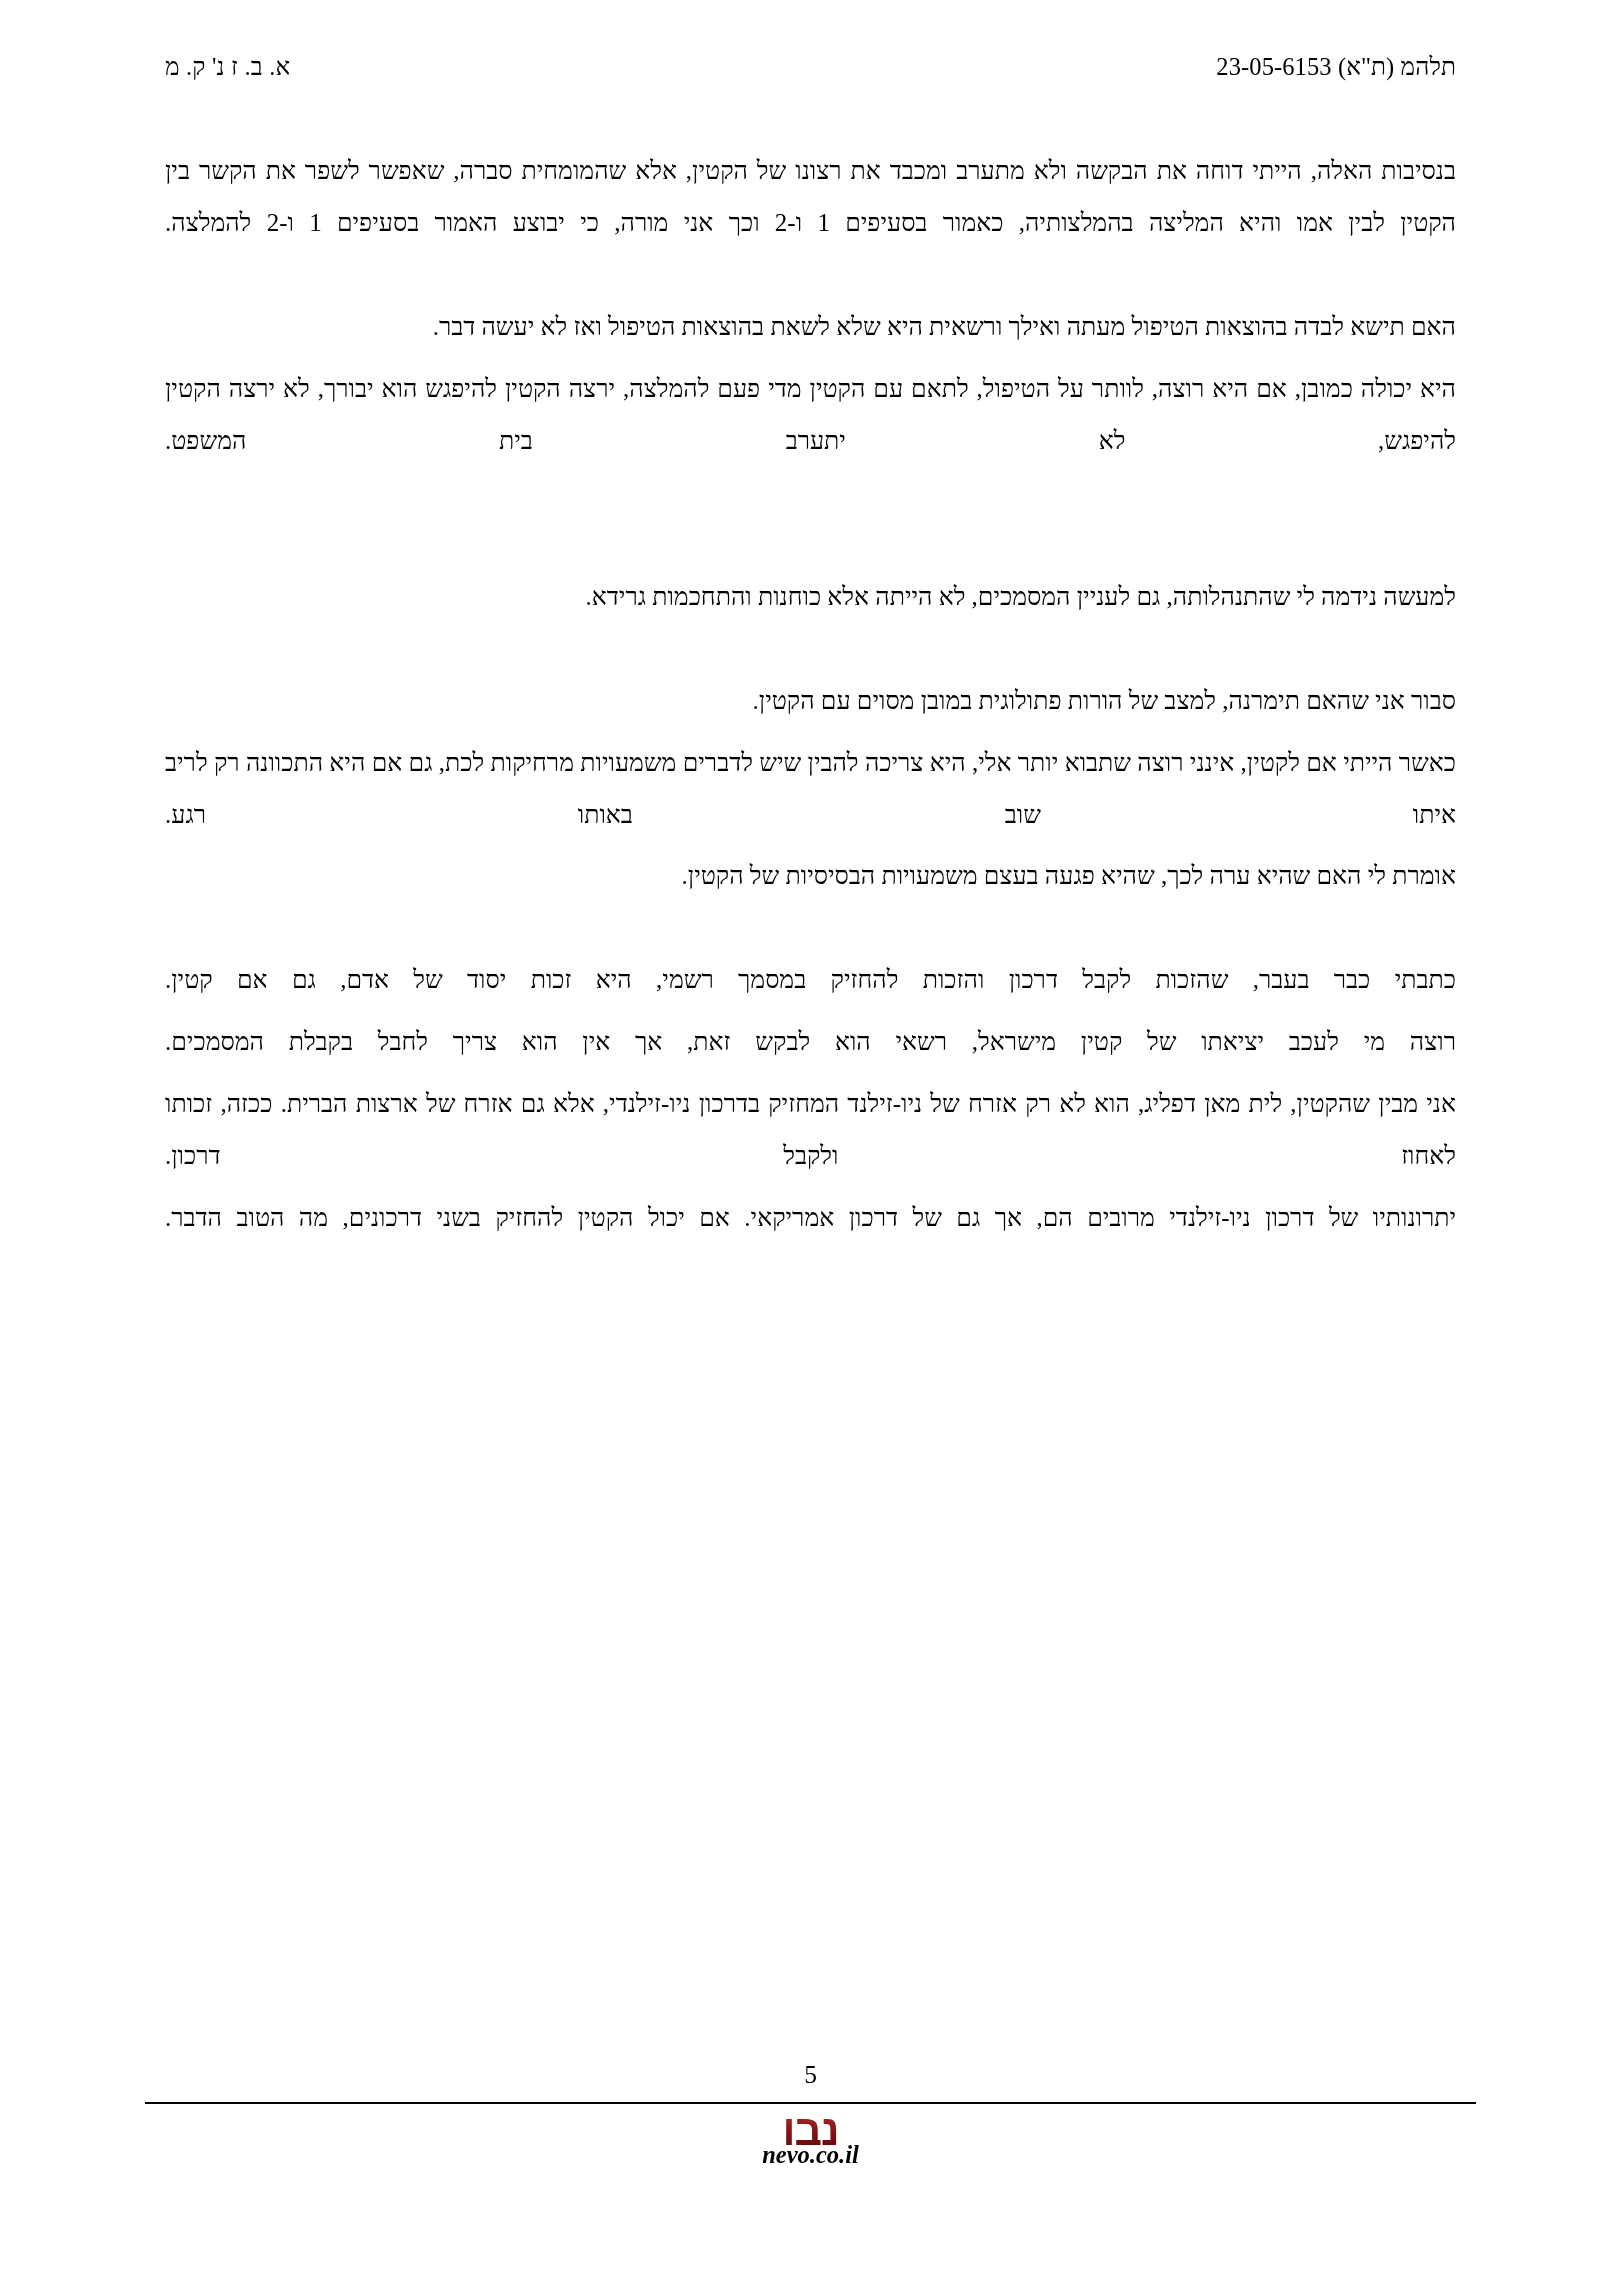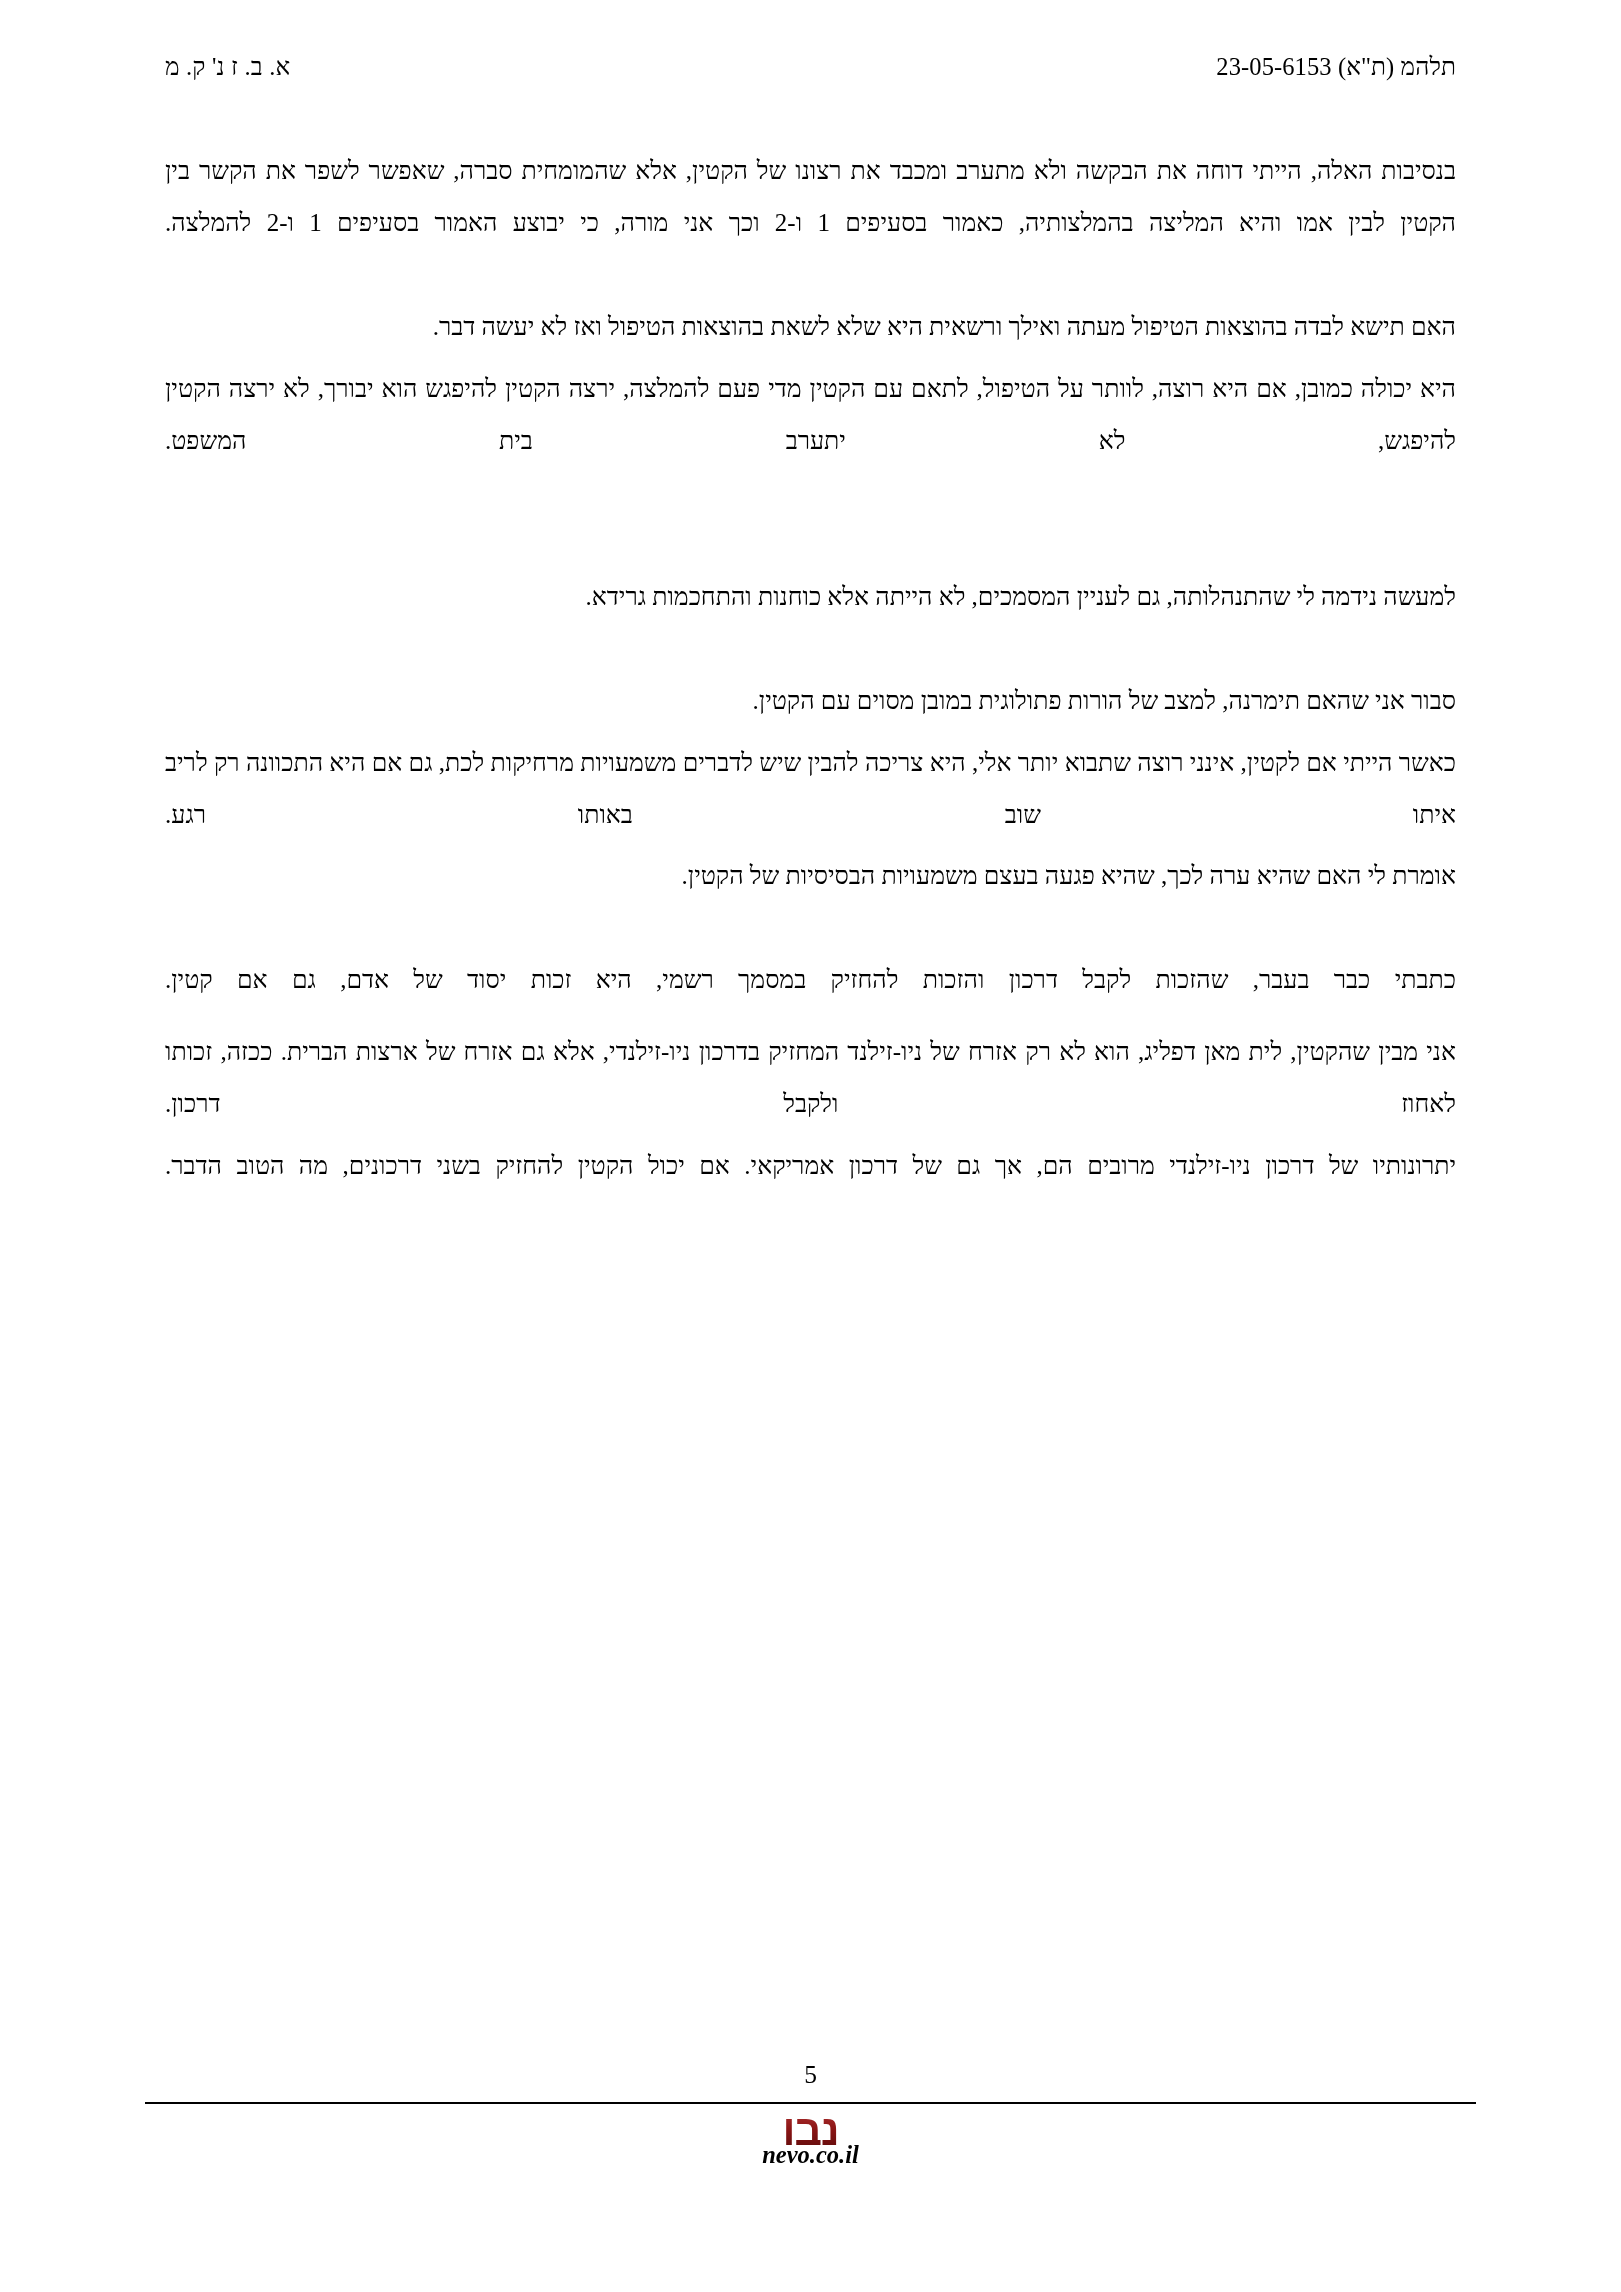--- a/index.html
+++ b/index.html
@@ -168,20 +168,21 @@
     <div class="spacer-xs"></div>
 
     <p class="para">אומרת לי האם שהיא ערה לכך, שהיא פגעה בעצם משמעויות הבסיסיות של הקטין.</p>
 
     <div class="spacer-lg"></div>
 
     <p class="para last-line-justify">כתבתי כבר בעבר, שהזכות לקבל דרכון והזכות להחזיק במסמך רשמי, היא זכות יסוד של אדם, גם אם קטין.</p>
 
     <div class="spacer-xs"></div>
 
+    <p class="para last-line-justify">רוצה מי לעכב יציאתו של קטין מישראל, רשאי הוא לבקש זאת, אך אין הוא צריך לחבל בקבלת המסמכים.</p>
 
     <div class="spacer-xs"></div>
 
     <p class="para last-line-justify">אני מבין שהקטין, לית מאן דפליג, הוא לא רק אזרח של ניו-זילנד המחזיק בדרכון ניו-זילנדי, אלא גם אזרח של ארצות הברית. ככזה, זכותו לאחוז ולקבל דרכון.</p>
 
     <div class="spacer-xs"></div>
 
     <p class="para last-line-justify">יתרונותיו של דרכון ניו-זילנדי מרובים הם, אך גם של דרכון אמריקאי. אם יכול הקטין להחזיק בשני דרכונים, מה הטוב הדבר.</p>
 
   </div>

